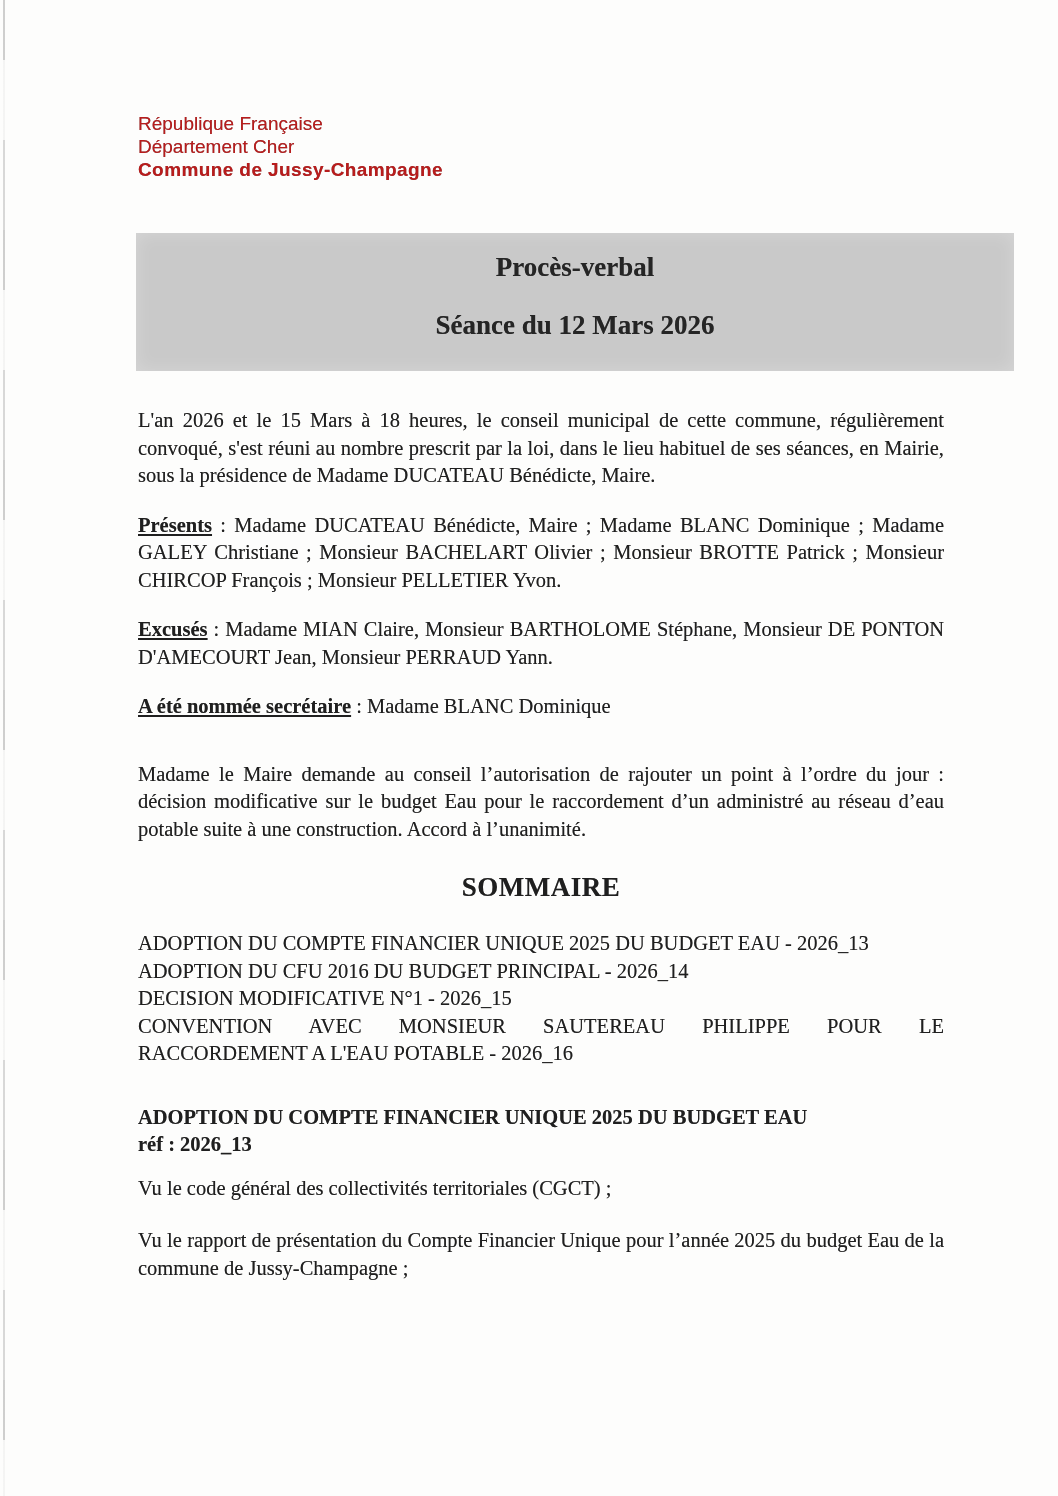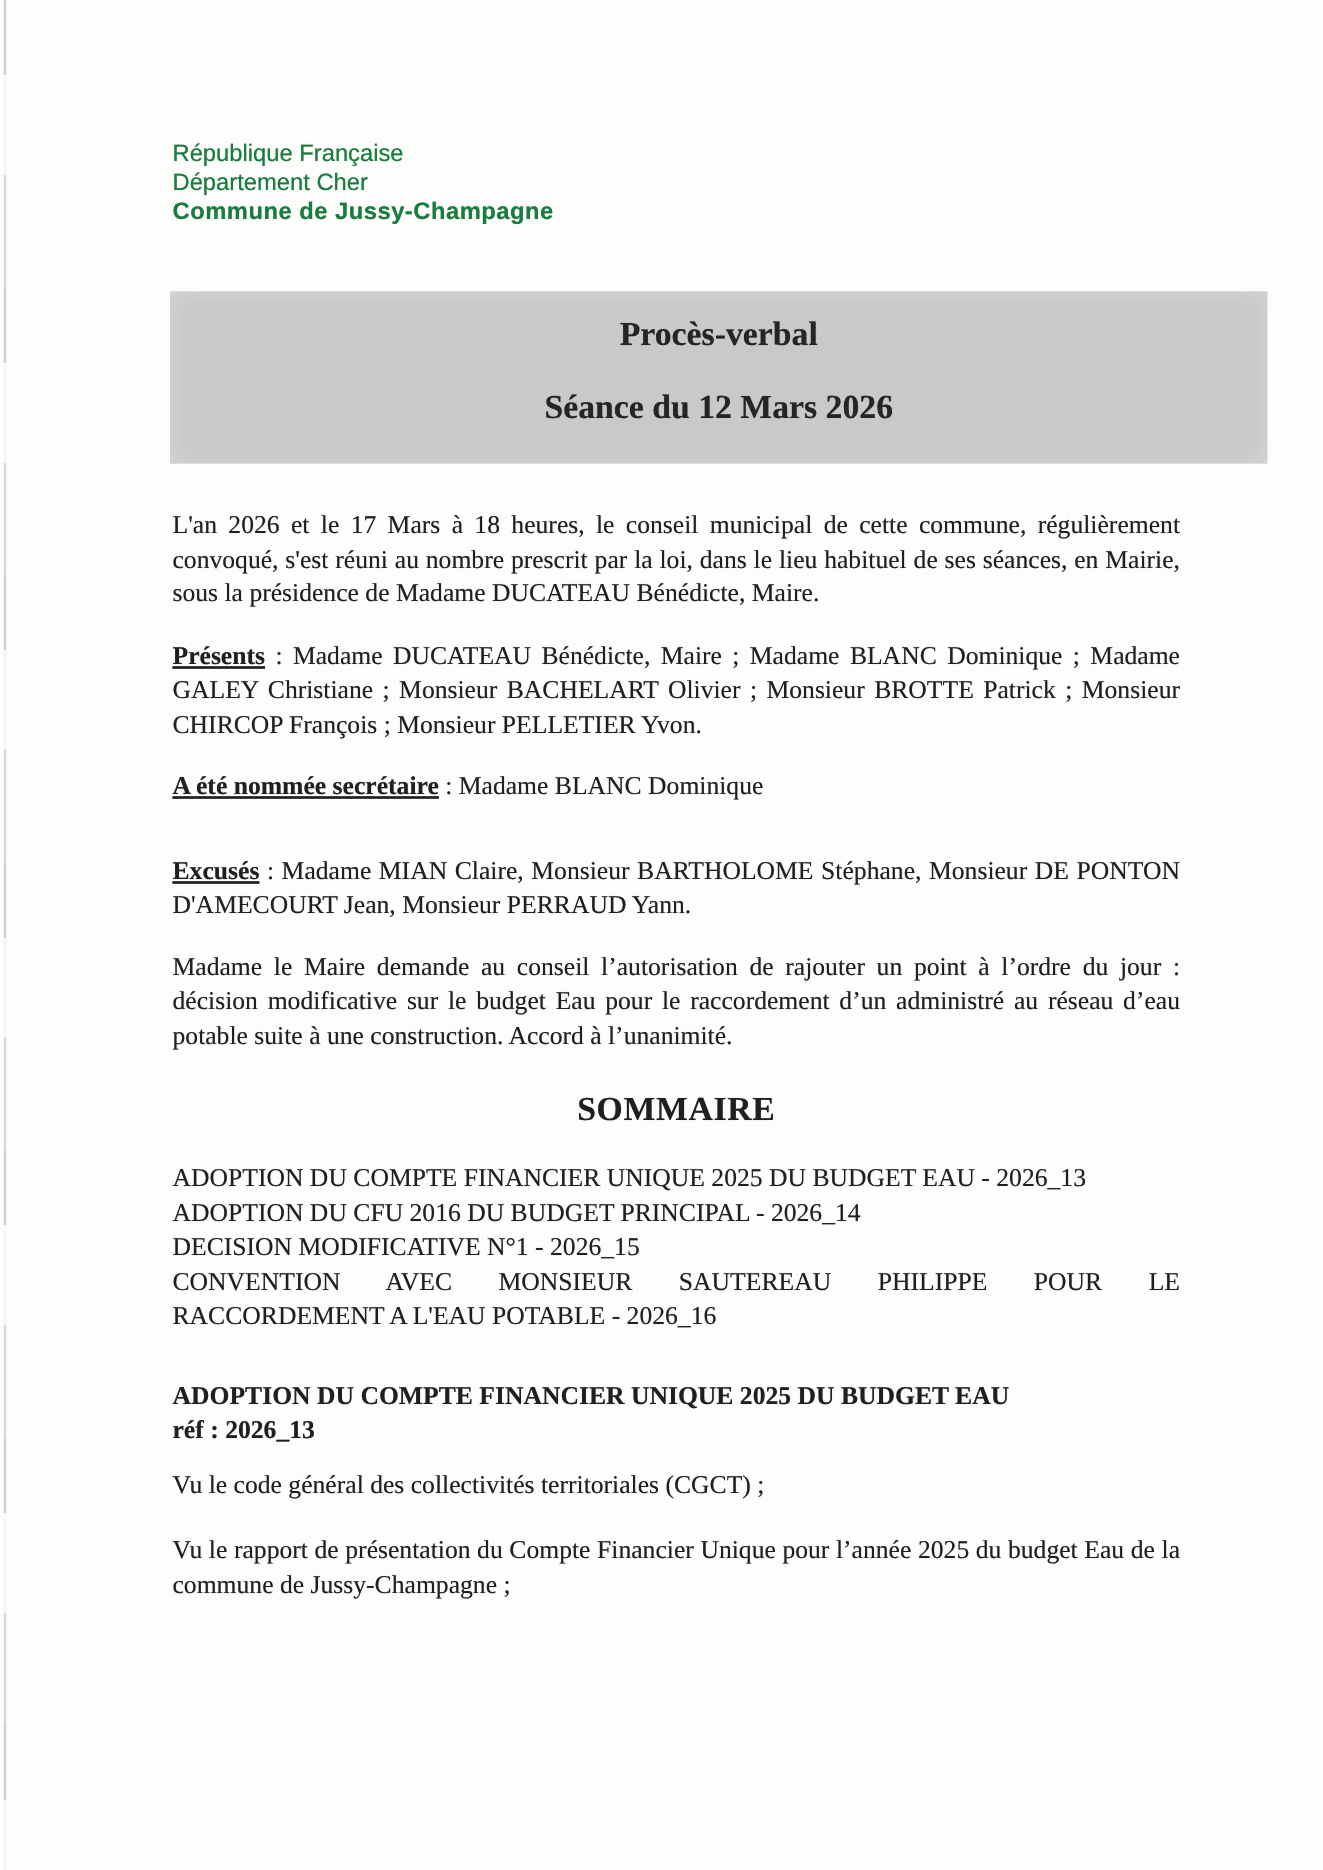--- a/index.html
+++ b/index.html
@@ -37,21 +37,21 @@
   
   .content, .content * {
     text-shadow: 0 0 0.6px rgba(40,40,40,0.55);
   }
 
   .letterhead {
     margin-top: 112px;
     font-family: "Liberation Sans", sans-serif;
     font-size: 19px;
     line-height: 23px;
-    color: #15803d;
+    color: #b91c1c;
   }
   .letterhead .bold { font-weight: bold; letter-spacing: 0.4px; }
 
   .title-banner {
     margin-top: 52px;
     margin-left: -2px;
     width: 878px;
     height: 138px;
     background: #c9c9c9;
     box-shadow: inset 0 0 18px rgba(255,255,255,0.25);
@@ -122,27 +122,27 @@
       <div>République Française</div>
       <div>Département Cher</div>
       <div class="bold">Commune de Jussy-Champagne</div>
     </div>
 
     <div class="title-banner" style="background: rgb(201, 201, 201);">
       <div class="banner-line">Procès-verbal</div>
       <div class="banner-line">Séance du 12 Mars 2026</div>
     </div>
 
-    <p class="para mt-36">L'an 2026 et le 17 Mars à 18 heures, le conseil municipal de cette commune, régulièrement convoqué, s'est réuni au nombre prescrit par la loi, dans le lieu habituel de ses séances, en Mairie, sous la présidence de Madame DUCATEAU Bénédicte, Maire.</p>
+    <p class="para mt-36">L'an 2026 et le 15 Mars à 18 heures, le conseil municipal de cette commune, régulièrement convoqué, s'est réuni au nombre prescrit par la loi, dans le lieu habituel de ses séances, en Mairie, sous la présidence de Madame DUCATEAU Bénédicte, Maire.</p>
 
     <p class="para"><span class="lead-label">Présents</span><span> : Madame DUCATEAU Bénédicte, Maire ; Madame BLANC Dominique ; Madame GALEY Christiane ; Monsieur BACHELART Olivier ; Monsieur BROTTE Patrick ; Monsieur CHIRCOP François ; Monsieur PELLETIER Yvon.</span></p>
 
+    <p class="para"><span class="lead-label">Excusés</span><span> : Madame MIAN Claire, Monsieur BARTHOLOME Stéphane, Monsieur DE PONTON D'AMECOURT Jean, Monsieur PERRAUD Yann.</span></p>
+
     <p class="para mb-40"><span class="lead-label">A été nommée secrétaire</span><span> : Madame BLANC Dominique</span></p>
-
-    <p class="para"><span class="lead-label">Excusés</span><span> : Madame MIAN Claire, Monsieur BARTHOLOME Stéphane, Monsieur DE PONTON D'AMECOURT Jean, Monsieur PERRAUD Yann.</span></p>
 
     <p class="para">Madame le Maire demande au conseil l’autorisation de rajouter un point à l’ordre du jour : décision modificative sur le budget Eau pour le raccordement d’un administré au réseau d’eau potable suite à une construction. Accord à l’unanimité.</p>
 
     <h2 class="sommaire-title">SOMMAIRE</h2>
 
     <div class="sommaire-list">
         <div class="sommaire-line">ADOPTION DU COMPTE FINANCIER UNIQUE 2025 DU BUDGET EAU - 2026_13</div>
         <div class="sommaire-line">ADOPTION DU CFU 2016 DU BUDGET PRINCIPAL - 2026_14</div>
         <div class="sommaire-line">DECISION MODIFICATIVE N°1 - 2026_15</div>
         <div class="sommaire-line stretch">CONVENTION AVEC MONSIEUR SAUTEREAU PHILIPPE POUR LE</div>

